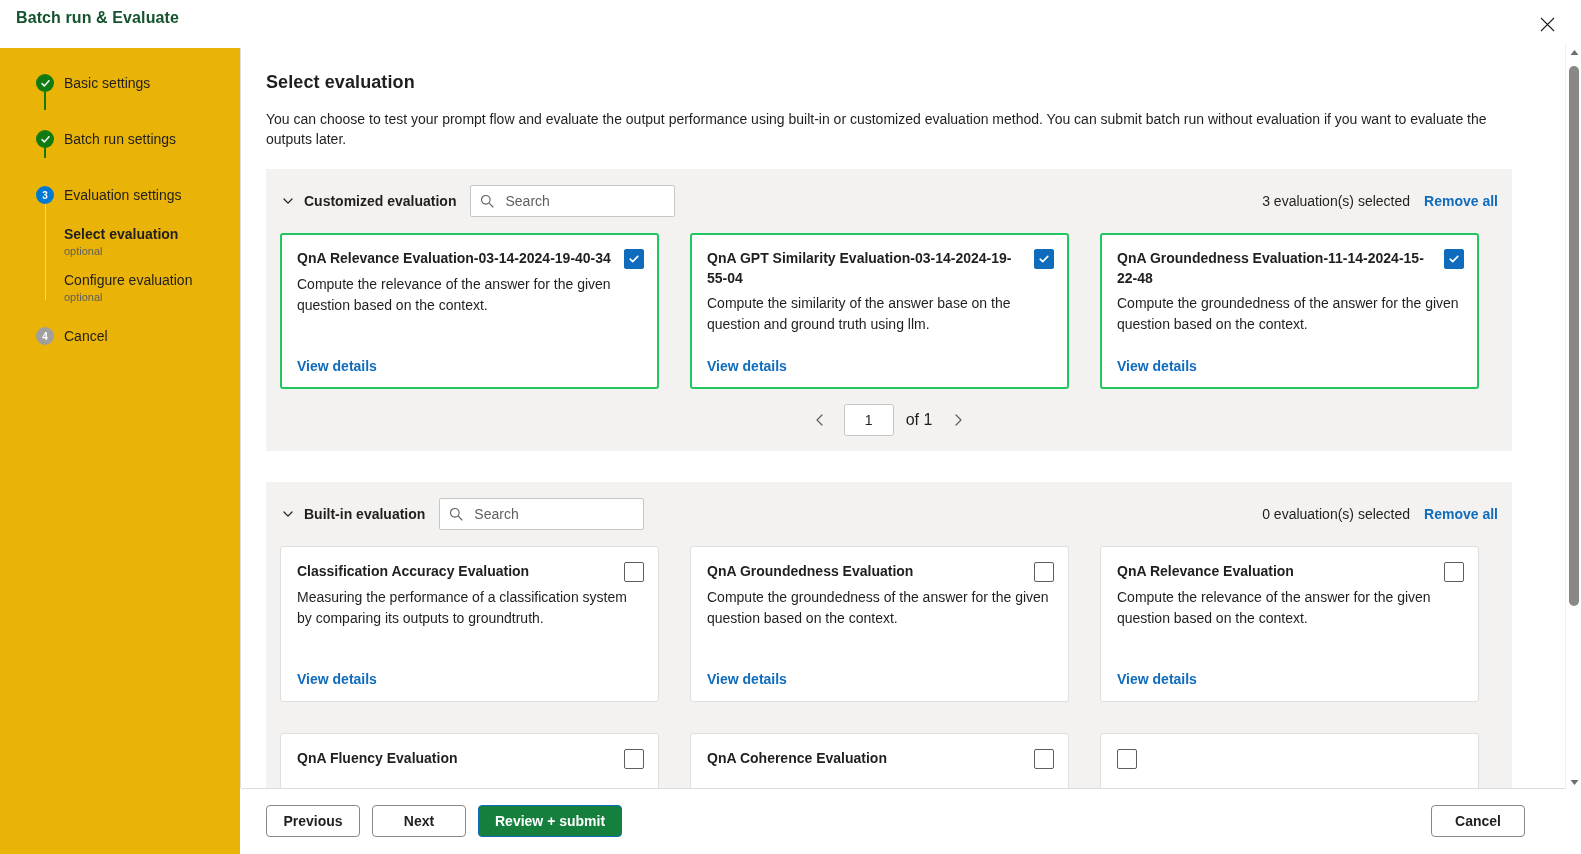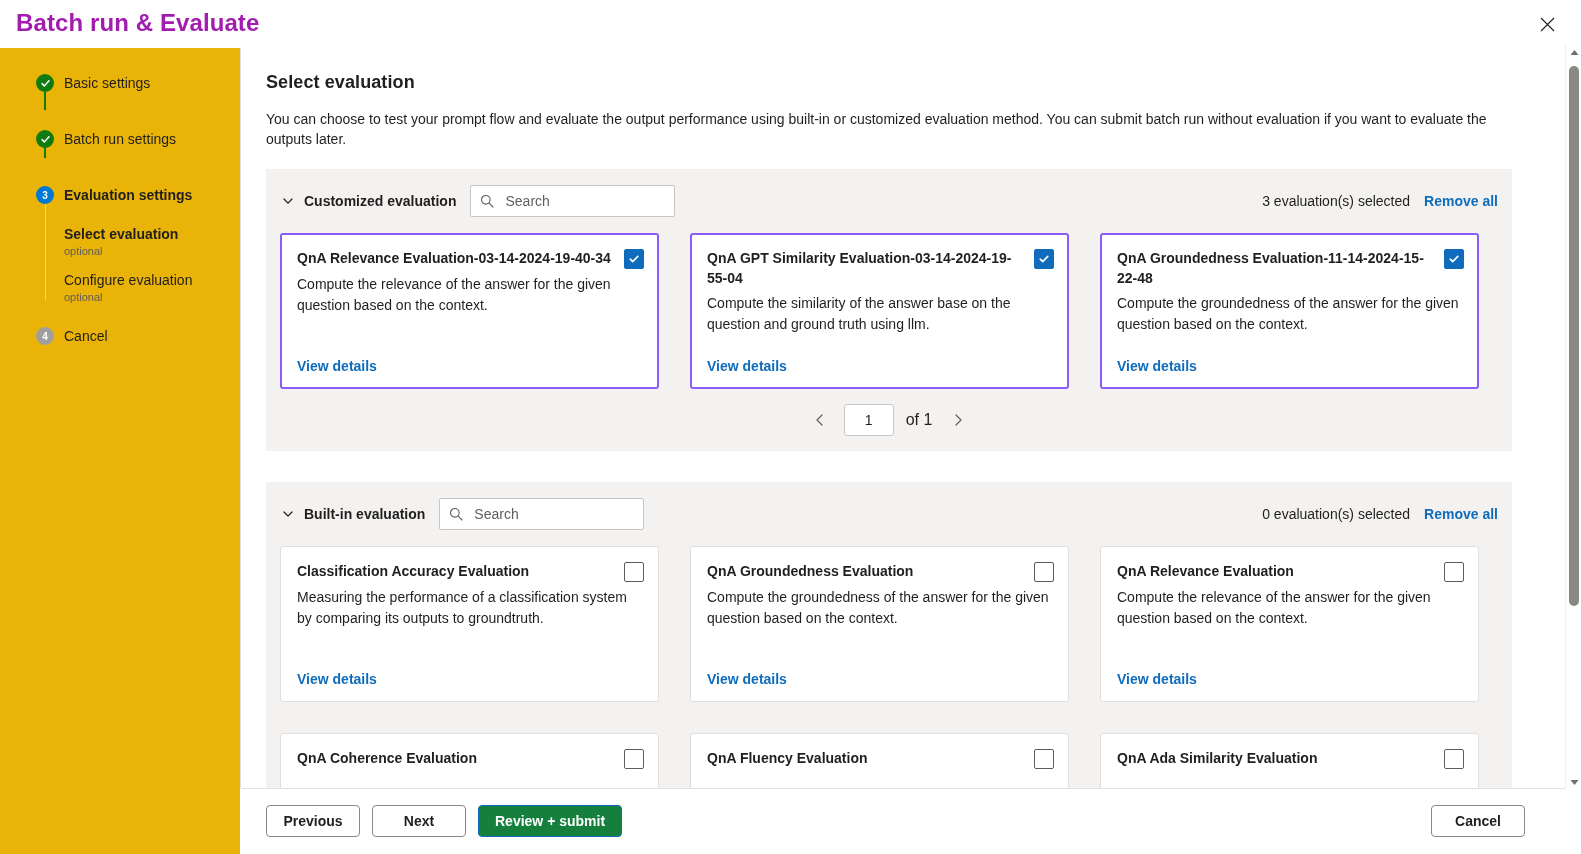--- a/index.html
+++ b/index.html
@@ -22,24 +22,24 @@
   
   .wizard-header {
     position: absolute;
     top: 0; left: 0;
     width: 1581px;
     height: 48px;
   }
   .wizard-title {
     position: absolute;
     left: 16px; top: 9px;
-    font-size: 24px;
+    font-size: 16px;
     font-weight: 600;
     letter-spacing: .1px;
-    color: #a21caf;
+    color: #14532d;
     white-space: nowrap;
   }
   .close-btn {
     position: absolute;
     right: 20px; top: 10px;
     width: 28px; height: 28px;
     display: flex; align-items: center; justify-content: center;
     cursor: pointer;
     color: #201f1e;
   }
@@ -83,21 +83,21 @@
   .marker-done svg { display:block; }
   .marker-active { background: #0078d4; }
   .marker-future { background: #a19f9d; }
 
   .step-label {
     margin-left: 28px;
     font-size: 14px;
     line-height: 18px;
     color: #201f1e;
   }
-  .step-label.bold { font-weight: 700; }
+  .step-label.bold { font-weight: 400; }
 
   .connector {
     position: absolute;
     left: 44px;
     width: 2px;
     background: #107c10;
   }
   .connector.gray { background: #d6d3d1; width: 1px; left: 44.5px; }
 
   .substep {
@@ -230,21 +230,21 @@
     background: #ffffff;
     border: 1px solid #e1dfdd;
     border-radius: 3px;
     padding: 14px 14px 14px 16px;
     position: relative;
     cursor: pointer;
     display: flex;
     flex-direction: column;
   }
   .card.selected {
-    border: 2px solid #8b5cf6;
+    border: 2px solid #22c55e;
     padding: 13px 13px 13px 15px;
   }
   .card-head {
     display: flex;
     align-items: flex-start;
     justify-content: space-between;
     gap: 10px;
   }
   .card-title {
     font-size: 14px;
@@ -596,39 +596,38 @@
             <div class="card-desc">Compute the relevance of the answer for the given question based on the context.</div>
             <div class="card-link">View details</div>
           </div>
 
         </div>
 
         <div class="cards">
 
           <div class="card partial">
             <div class="card-head">
+              <div class="card-title">QnA Fluency Evaluation</div>
+              <div class="cb">
+                
+              </div>
+            </div>
+          </div>
+
+          <div class="card partial">
+            <div class="card-head">
               <div class="card-title">QnA Coherence Evaluation</div>
               <div class="cb">
                 
               </div>
             </div>
           </div>
 
           <div class="card partial">
             <div class="card-head">
-              <div class="card-title">QnA Fluency Evaluation</div>
-              <div class="cb">
-                
-              </div>
-            </div>
-          </div>
-
-          <div class="card partial">
-            <div class="card-head">
-              <div class="card-title">QnA Ada Similarity Evaluation</div>
               <div class="cb">
                 
               </div>
             </div>
           </div>
 
         </div>
       </div>
 
     </div>

